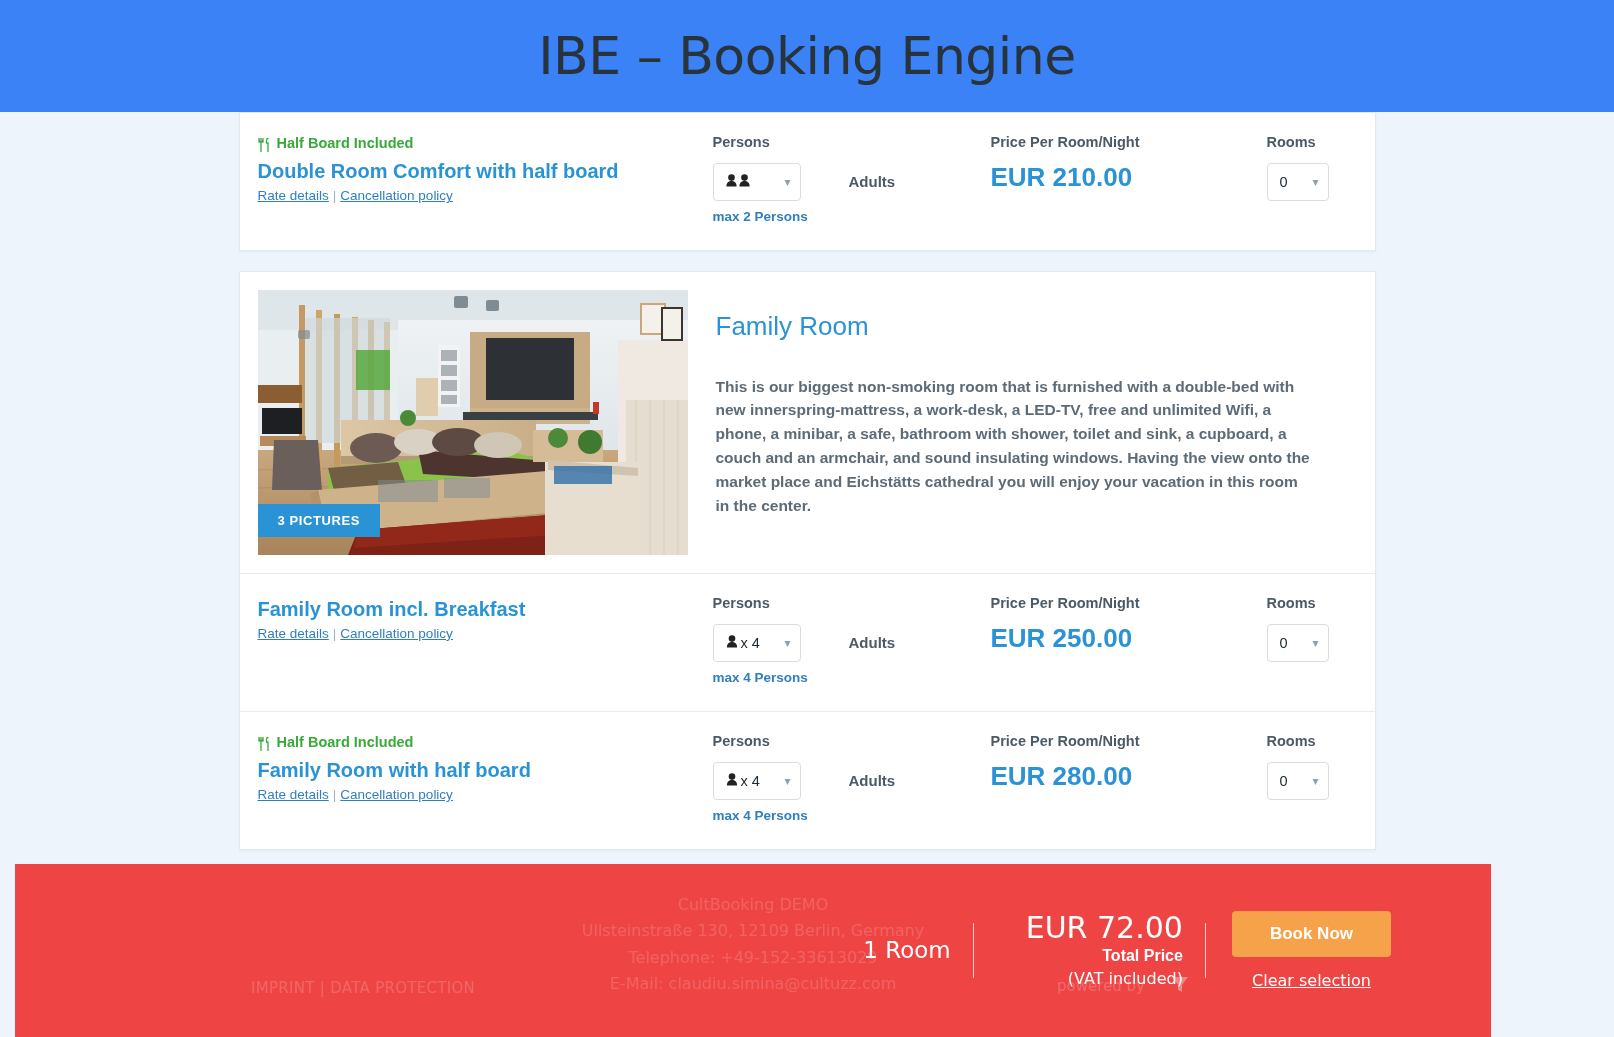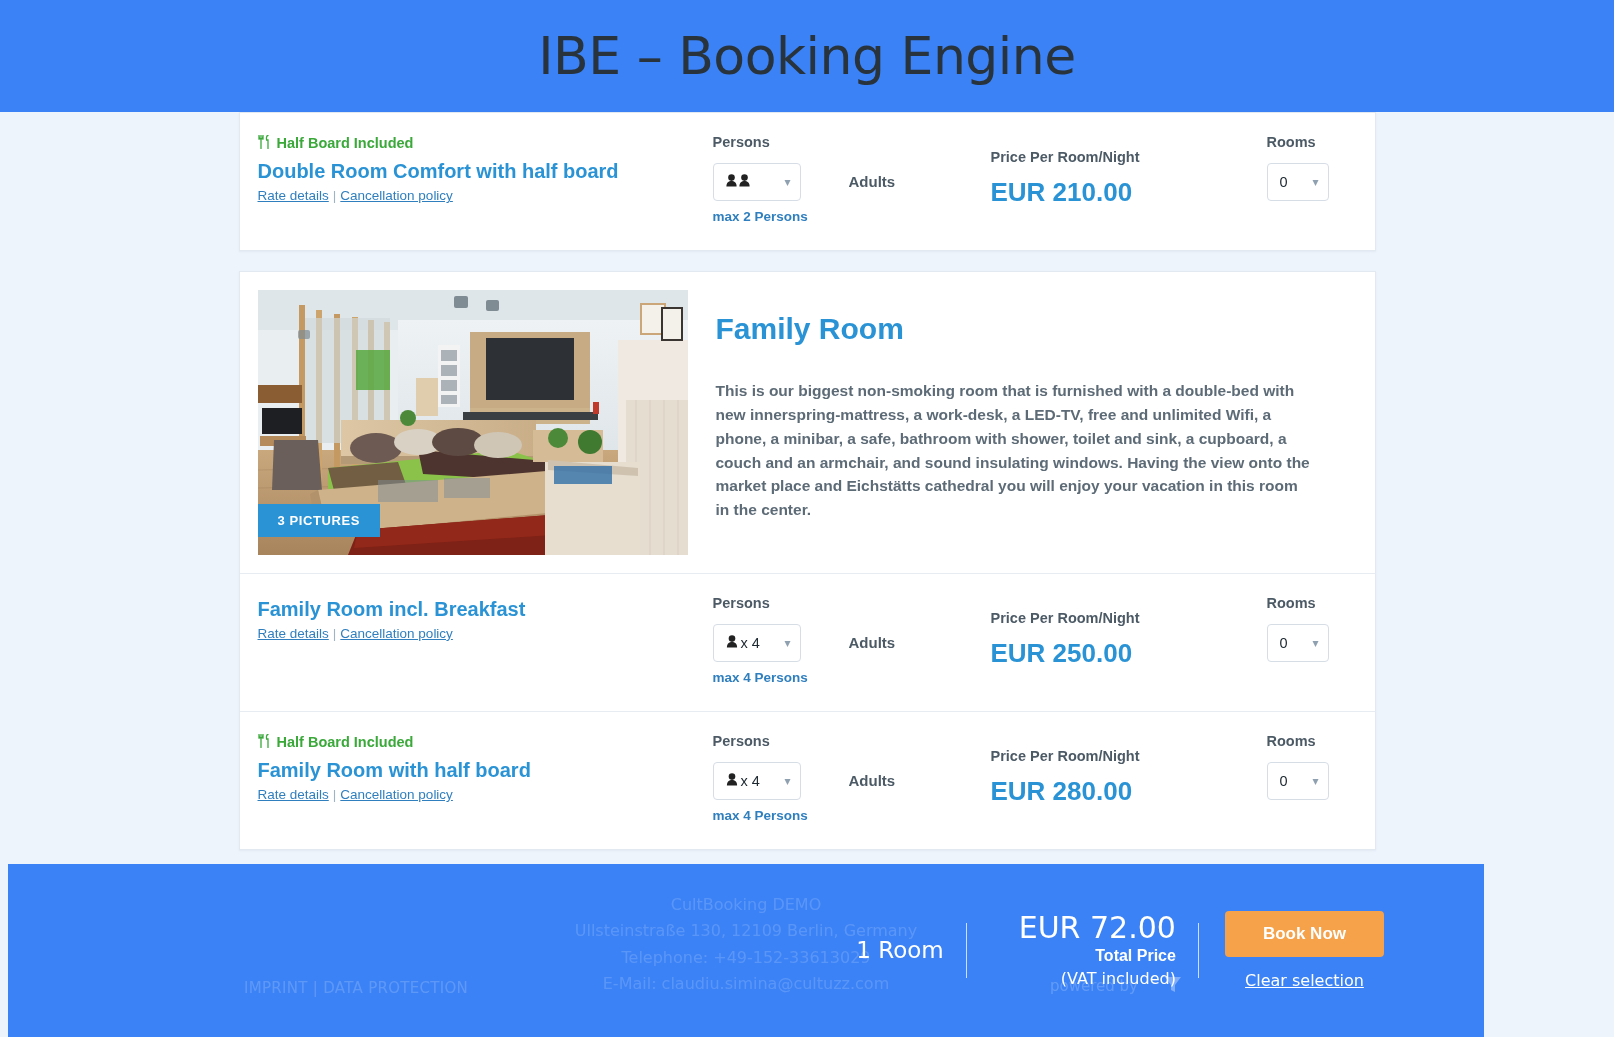--- a/index.html
+++ b/index.html
@@ -55,21 +55,21 @@
     padding: 22px 24px 26px 18px;
     min-height: 105px;
   }
   .rate-row + .rate-row { border-top: 1px solid #e6ecf2; }
   .rate-left { width: 455px; padding-left: 0; }
   .board {
     font-size: 14.5px;
     font-weight: bold;
     color: #3aa93a;
     display: flex;
-    align-items: flex-start;
+    align-items: flex-end;
     gap: 6px;
     margin-bottom: 6px;
     line-height: 1.2;
   }
   .board .gicon { display: inline-flex; align-items: center; }
   .rate-name {
     font-size: 20px;
     font-weight: bold;
     color: #2a93d5;
     margin-bottom: 4px;
@@ -83,21 +83,21 @@
     color: #2f7fbf;
     text-decoration: underline;
   }
   .rate-links .sep {
     color: #9fb3c4;
     text-decoration: none;
     padding: 0 4px;
   }
 
   .col-persons { width: 278px; }
-  .col-price   { width: 276px; margin-top: 15px; }
+  .col-price   { width: 276px; }
   .col-rooms   { width: auto; flex: 1; }
 
   .col-head {
     font-size: 14.5px;
     font-weight: bold;
     color: #4c5a66;
     margin-bottom: 12px;
     line-height: 1.1;
   }
   .persons-line {
@@ -173,42 +173,42 @@
     background: #2a93d5;
     color: #fff;
     font-size: 13px;
     font-weight: bold;
     letter-spacing: 0.6px;
     padding: 9px 20px;
     z-index: 5;
   }
   .hero-text { padding: 22px 30px 0 28px; flex: 1; }
   .room-title {
-    font-size: 30px;
-    font-weight: bold;
+    font-size: 26px;
+    font-weight: normal;
     color: #2a93d5;
     margin: 0 0 34px 0;
     line-height: 1.1;
   }
   .room-desc {
     font-size: 15.5px;
     color: #5d6b77;
     font-weight: bold;
     line-height: 1.54;
     margin: 0;
     max-width: 600px;
   }
 
   
   .footer {
     position: absolute;
-    left: 8px; bottom: 0;
+    left: 15px; bottom: 0;
     width: 1476px;
     height: 173px;
-    background: #3b82f6;
+    background: #ef4444;
     overflow: hidden;
   }
   .footer-info {
     position: absolute;
     top: 28px; left: 0; right: 0;
     text-align: center;
     color: rgba(255,255,255,0.16);
     font-size: 16px;
     line-height: 1.65;
     font-family: "DejaVu Sans", sans-serif;

